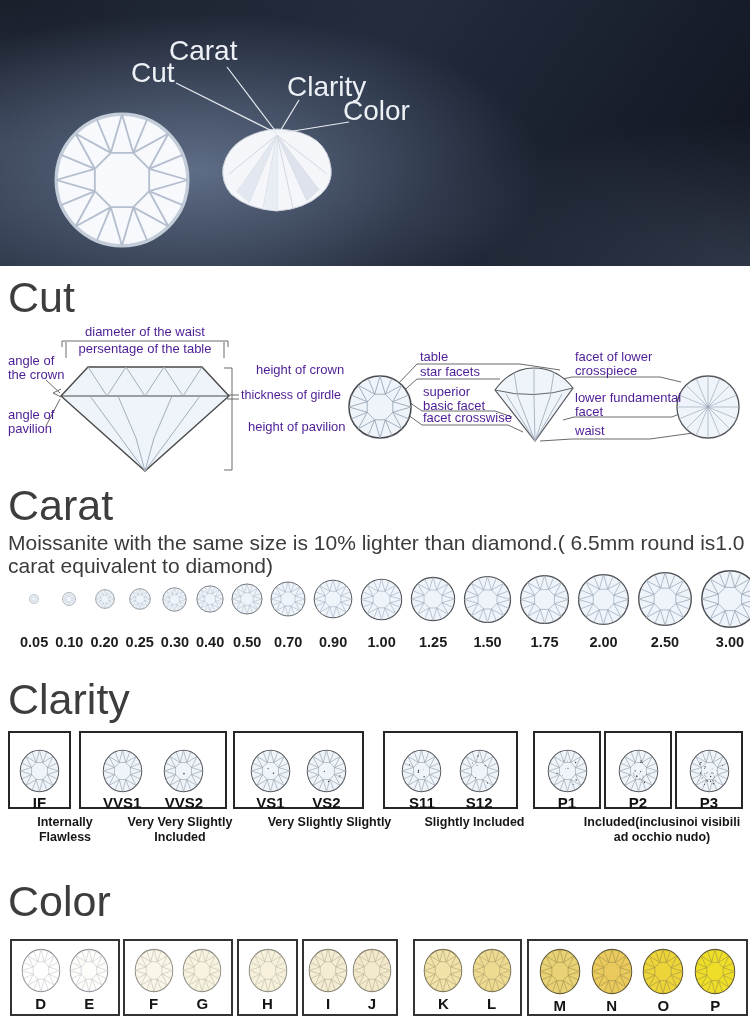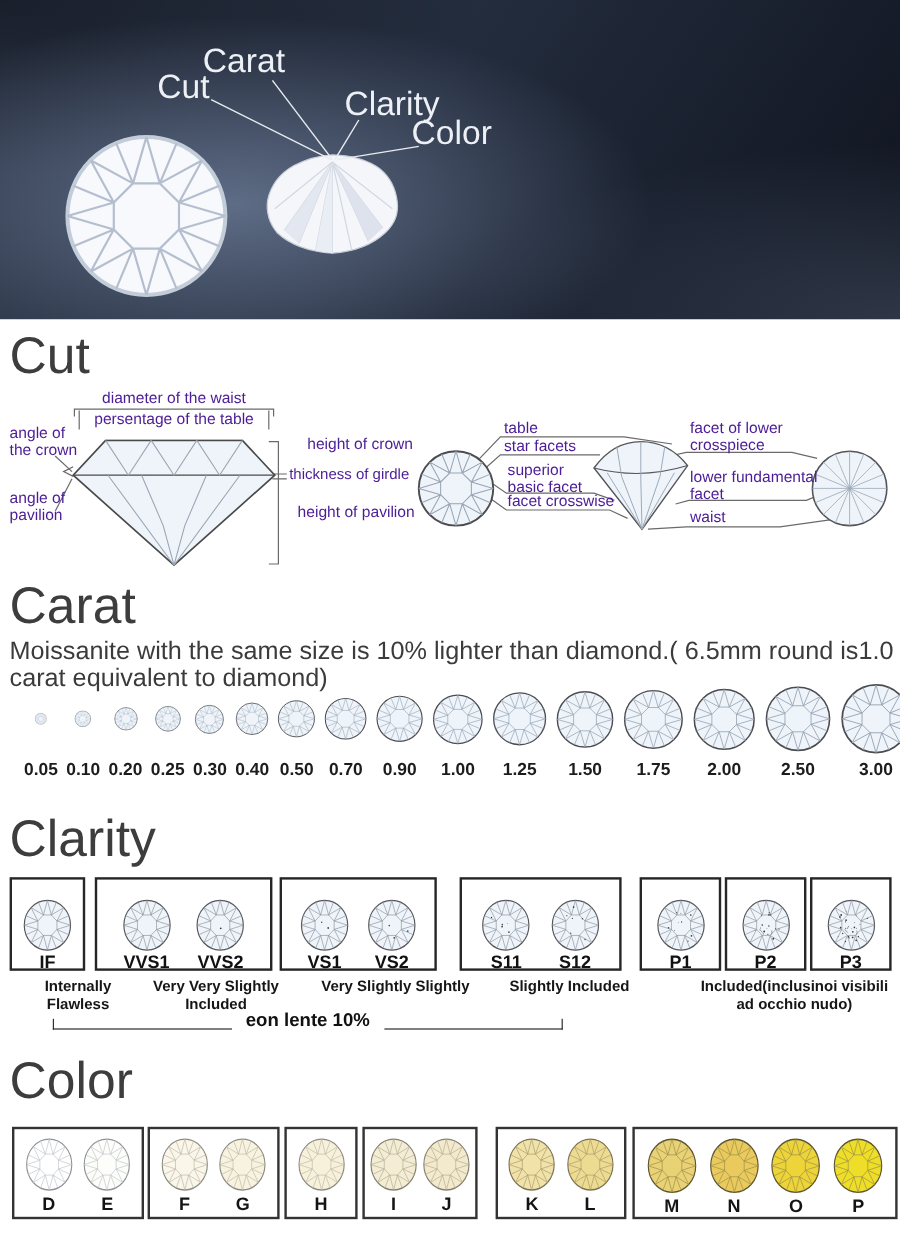--- a/index.html
+++ b/index.html
@@ -494,23 +494,20 @@
         </div>
       </div>
     </div>
   <div id="clarity-captions">
       <div class="cap" style="left: 0px; width: 82px;">Internally Flawless</div>
       <div class="cap" style="left: 82px; width: 148px;">Very Very Slightly Included</div>
       <div class="cap" style="left: 233px; width: 145px;">Very Slightly Slightly</div>
       <div class="cap" style="left: 383px; width: 135px;">Slightly Included</div>
       <div class="cap" style="left: 553px; width: 170px;">Included(inclusinoi visibili ad occhio nudo)</div>
     </div>
-  <div class="eon-bracket">
-    <span class="eon-label">eon lente 10%</span>
-  </div>
 
   <div class="sec-h" style="left:8px;top:880px;">Color</div>
   <div id="color-boxes">
       <div class="col-box" style="left: 10px; width: 110px;">
         <div class="col-col">
           <svg width="40" height="45" viewBox="-50 -50 100 100" preserveAspectRatio="none">
             <circle cx="0" cy="0" r="47" fill="#ffffff" stroke="#909398" stroke-width="2.4"></circle>
             <polygon points="8.0,-19.4 19.4,-8.0 19.4,8.0 8.0,19.4 -8.0,19.4 -19.4,8.0 -19.4,-8.0 -8.0,-19.4" fill="none" stroke="#c0c3c8" stroke-width="1.3"></polygon>
             <path d="M8.0,-19.4L0.0,-47.0M8.0,-19.4L33.2,-33.2M8.0,-19.4L18.0,-43.4M19.4,-8.0L33.2,-33.2M19.4,-8.0L47.0,0.0M19.4,-8.0L43.4,-18.0M19.4,8.0L47.0,0.0M19.4,8.0L33.2,33.2M19.4,8.0L43.4,18.0M8.0,19.4L33.2,33.2M8.0,19.4L0.0,47.0M8.0,19.4L18.0,43.4M-8.0,19.4L0.0,47.0M-8.0,19.4L-33.2,33.2M-8.0,19.4L-18.0,43.4M-19.4,8.0L-33.2,33.2M-19.4,8.0L-47.0,0.0M-19.4,8.0L-43.4,18.0M-19.4,-8.0L-47.0,0.0M-19.4,-8.0L-33.2,-33.2M-19.4,-8.0L-43.4,-18.0M-8.0,-19.4L-33.2,-33.2M-8.0,-19.4L-0.0,-47.0M-8.0,-19.4L-18.0,-43.4" stroke="#c0c3c8" stroke-width="1.3" fill="none"></path>
           </svg>

